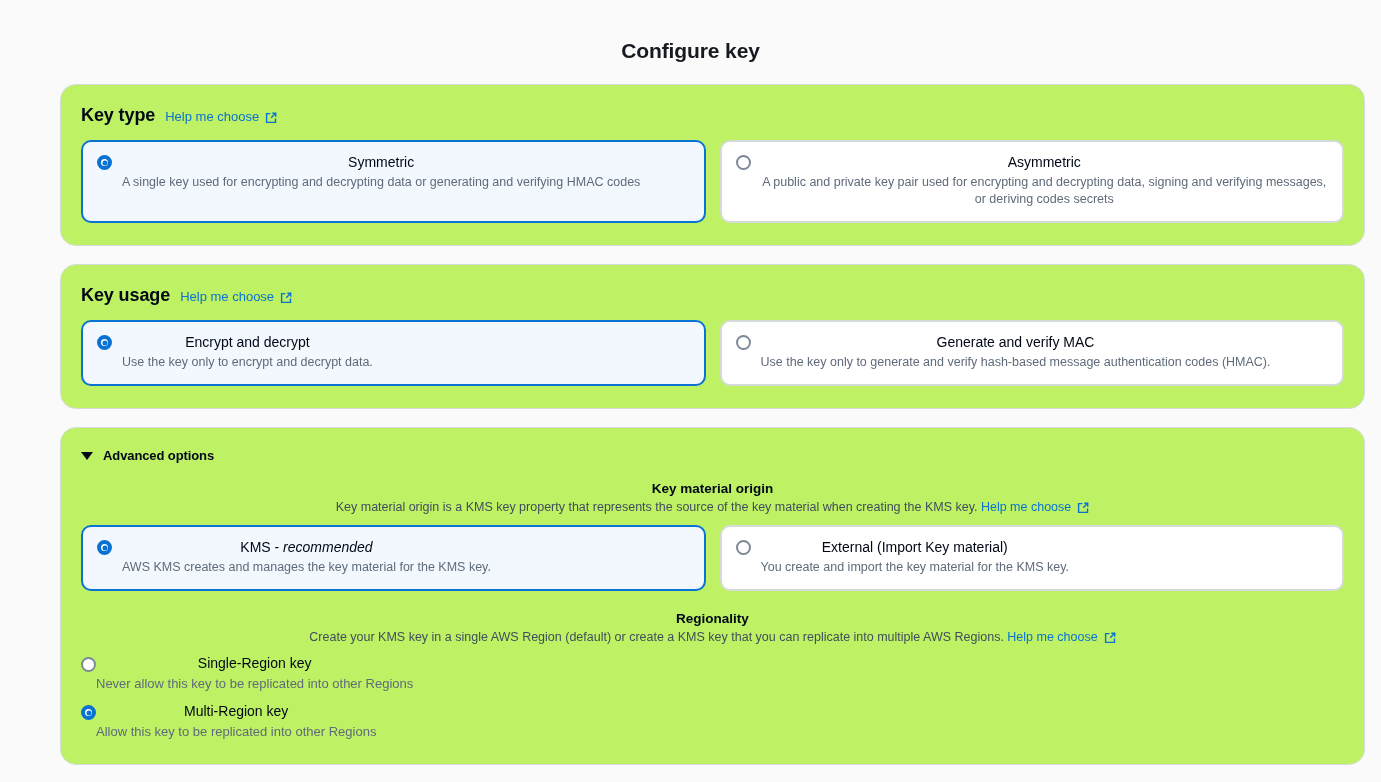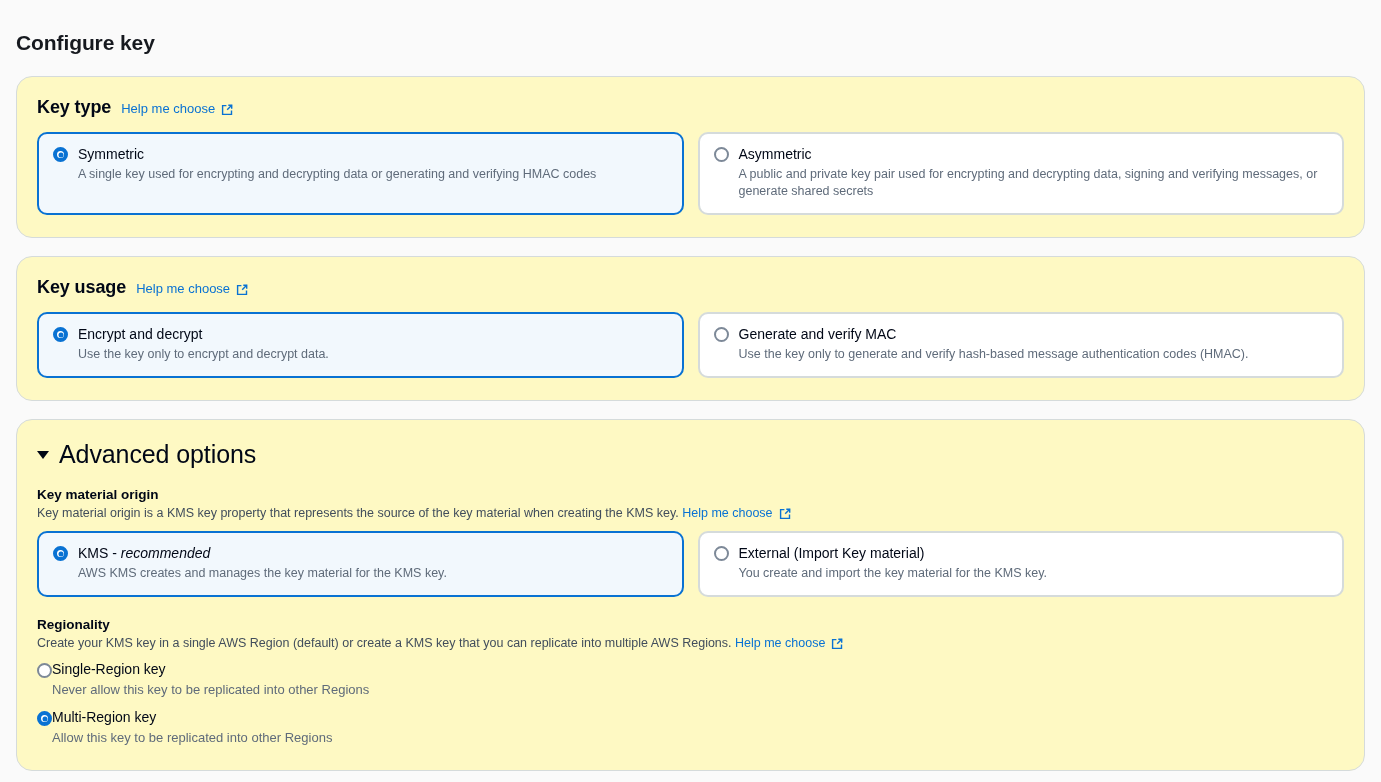--- a/index.html
+++ b/index.html
@@ -10,41 +10,43 @@
     background: #fafafa;
     font-family: "Liberation Sans", sans-serif;
     color: #16191f;
     overflow: hidden;
   }
 
   .page {
     position: relative;
     width: 1381px;
     height: 782px;
-    padding: 0 16px;
+    padding: 8px 16px;
+    text-align: center;
   }
 
   
   .page-title {
     font-size: 21px;
     font-weight: bold;
     color: #16191f;
     letter-spacing: -0.1px;
     padding-top: 28px;
     padding-left: 0px;
     line-height: 30px;
   }
 
   
   .panel {
     margin-top: 18px;
-    background: #fef9c3;
+    background: #bef264;
     border: 1px solid #d5dbdb;
     border-radius: 16px;
     padding: 20px 20px 22px 20px;
+    margin-left: 44px;
   }
   .panel.advanced { padding-bottom: 24px; }
 
   
   .section-head {
     display: flex;
     align-items: baseline;
     gap: 10px;
     margin-bottom: 14px;
   }
@@ -147,22 +149,22 @@
     margin-bottom: 18px;
   }
   .caret {
     width: 0; height: 0;
     border-left: 6px solid transparent;
     border-right: 6px solid transparent;
     border-top: 8px solid #000716;
     cursor: pointer;
   }
   .adv-title {
-    font-size: 25px;
-    font-weight: normal;
+    font-size: 13px;
+    font-weight: bold;
     color: #000716;
     letter-spacing: -0.1px;
   }
 
   .field-label {
     font-size: 13.5px;
     font-weight: bold;
     color: #000716;
     margin-bottom: 2px;
   }
@@ -223,21 +225,21 @@
         <span class="radio on"></span>
         <span class="texts">
           <div class="opt-label">Symmetric</div>
           <div class="opt-desc">A single key used for encrypting and decrypting data or generating and verifying HMAC codes</div>
         </span>
       </div>
       <div class="card">
         <span class="radio"></span>
         <span class="texts">
           <div class="opt-label">Asymmetric</div>
-          <div class="opt-desc">A public and private key pair used for encrypting and decrypting data, signing and verifying messages, or generate shared secrets</div>
+          <div class="opt-desc">A public and private key pair used for encrypting and decrypting data, signing and verifying messages, or deriving codes secrets</div>
         </span>
       </div>
     </div>
   </div>
 
   <div class="panel">
     <div class="section-head">
       <span class="section-title">Key usage</span>
       <a class="help-link">
         <span>Help me choose</span>

